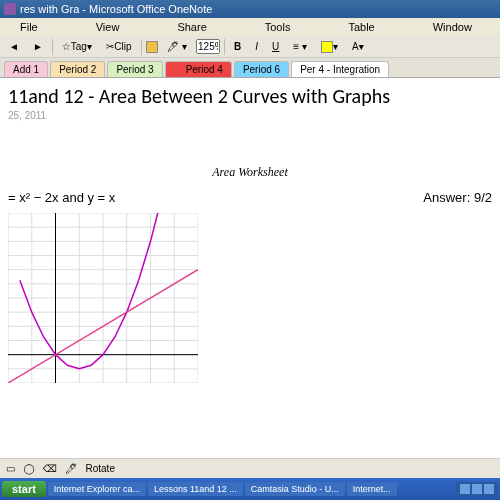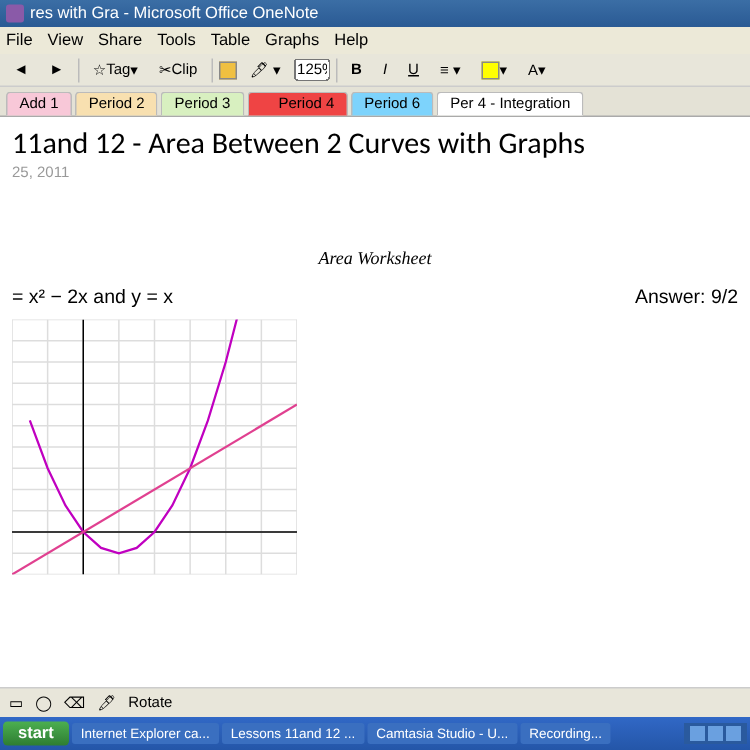--- a/index.html
+++ b/index.html
@@ -1,21 +1,21 @@
 <!DOCTYPE html>
 <html><head>
 <meta charset="utf-8">
 <style>
 * { margin: 0; padding: 0; box-sizing: border-box; font-family: "Segoe UI", Tahoma, sans-serif; }
 body { width: 500px; height: 500px; overflow: hidden; background: #ece9d8; font-size: 11px; }
 
 .titlebar { background: linear-gradient(#3b6ea5, #2a5a94); color: #fff; height: 18px; display: flex; align-items: center; padding: 0 4px; font-size: 11px; }
 .titlebar .icon { width: 12px; height: 12px; background: #8a5aa8; margin-right: 4px; border-radius: 2px; }
 
-.menubar { background: #ece9d8; height: 18px; display: flex; align-items: center; padding: 0 4px; font-size: 11px; color: #000; }
+.menubar { background: #ece9d8; height: 18px; display: flex; align-items: center; padding: 0 20px; font-size: 11px; color: #000; gap: 48px; }
 .menubar span { margin-right: 10px; }
 
 .toolbar { background: #e8e6da; height: 22px; display: flex; align-items: center; padding: 0 4px; border-bottom: 1px solid #ccc; gap: 4px; }
 .toolbar .btn { display: inline-flex; align-items: center; padding: 1px 4px; border: 1px solid transparent; font-size: 10px; }
 .toolbar .sep { width: 1px; height: 16px; background: #bbb; }
 .toolbar .swatch { width: 12px; height: 12px; border: 1px solid #888; }
 .toolbar input.zoom { width: 24px; font-size: 10px; }
 
 .tabs { background: #e4e2d6; height: 20px; display: flex; align-items: end; padding-left: 4px; border-bottom: 1px solid #aaa; }
 .tab { font-size: 10px; padding: 2px 8px; border: 1px solid #bbb; border-bottom: none; margin-right: 2px; border-radius: 3px 3px 0 0; }
@@ -53,21 +53,21 @@
   <span class="icon"></span>
   <span>res with Gra - Microsoft Office OneNote</span>
 </div>
 
 <div class="menubar">
   <span>File</span>
   <span>View</span>
   <span>Share</span>
   <span>Tools</span>
   <span>Table</span>
-  <span>Graphs</span>
+  <span>Window</span>
   <span>Help</span>
 </div>
 
 <div class="toolbar">
   <span class="btn">◄</span>
   <span class="btn">►</span>
   <span class="sep"></span>
   <span class="btn">☆ <span>Tag</span> ▾</span>
   <span class="btn">✂ <span>Clip</span></span>
   <span class="sep"></span>
@@ -141,19 +141,19 @@
   <span>⌫</span>
   <span>🖊</span>
   <span>Rotate</span>
 </div>
 
 <div class="taskbar">
   <div class="start">start</div>
   <div class="task">Internet Explorer ca...</div>
   <div class="task">Lessons 11and 12 ...</div>
   <div class="task">Camtasia Studio - U...</div>
-  <div class="task">Recording...</div>
+  <div class="task">Internet...</div>
   <div class="tray">
     <span></span>
     <span></span>
     <span></span>
   </div>
 </div>
 
 </body></html>

